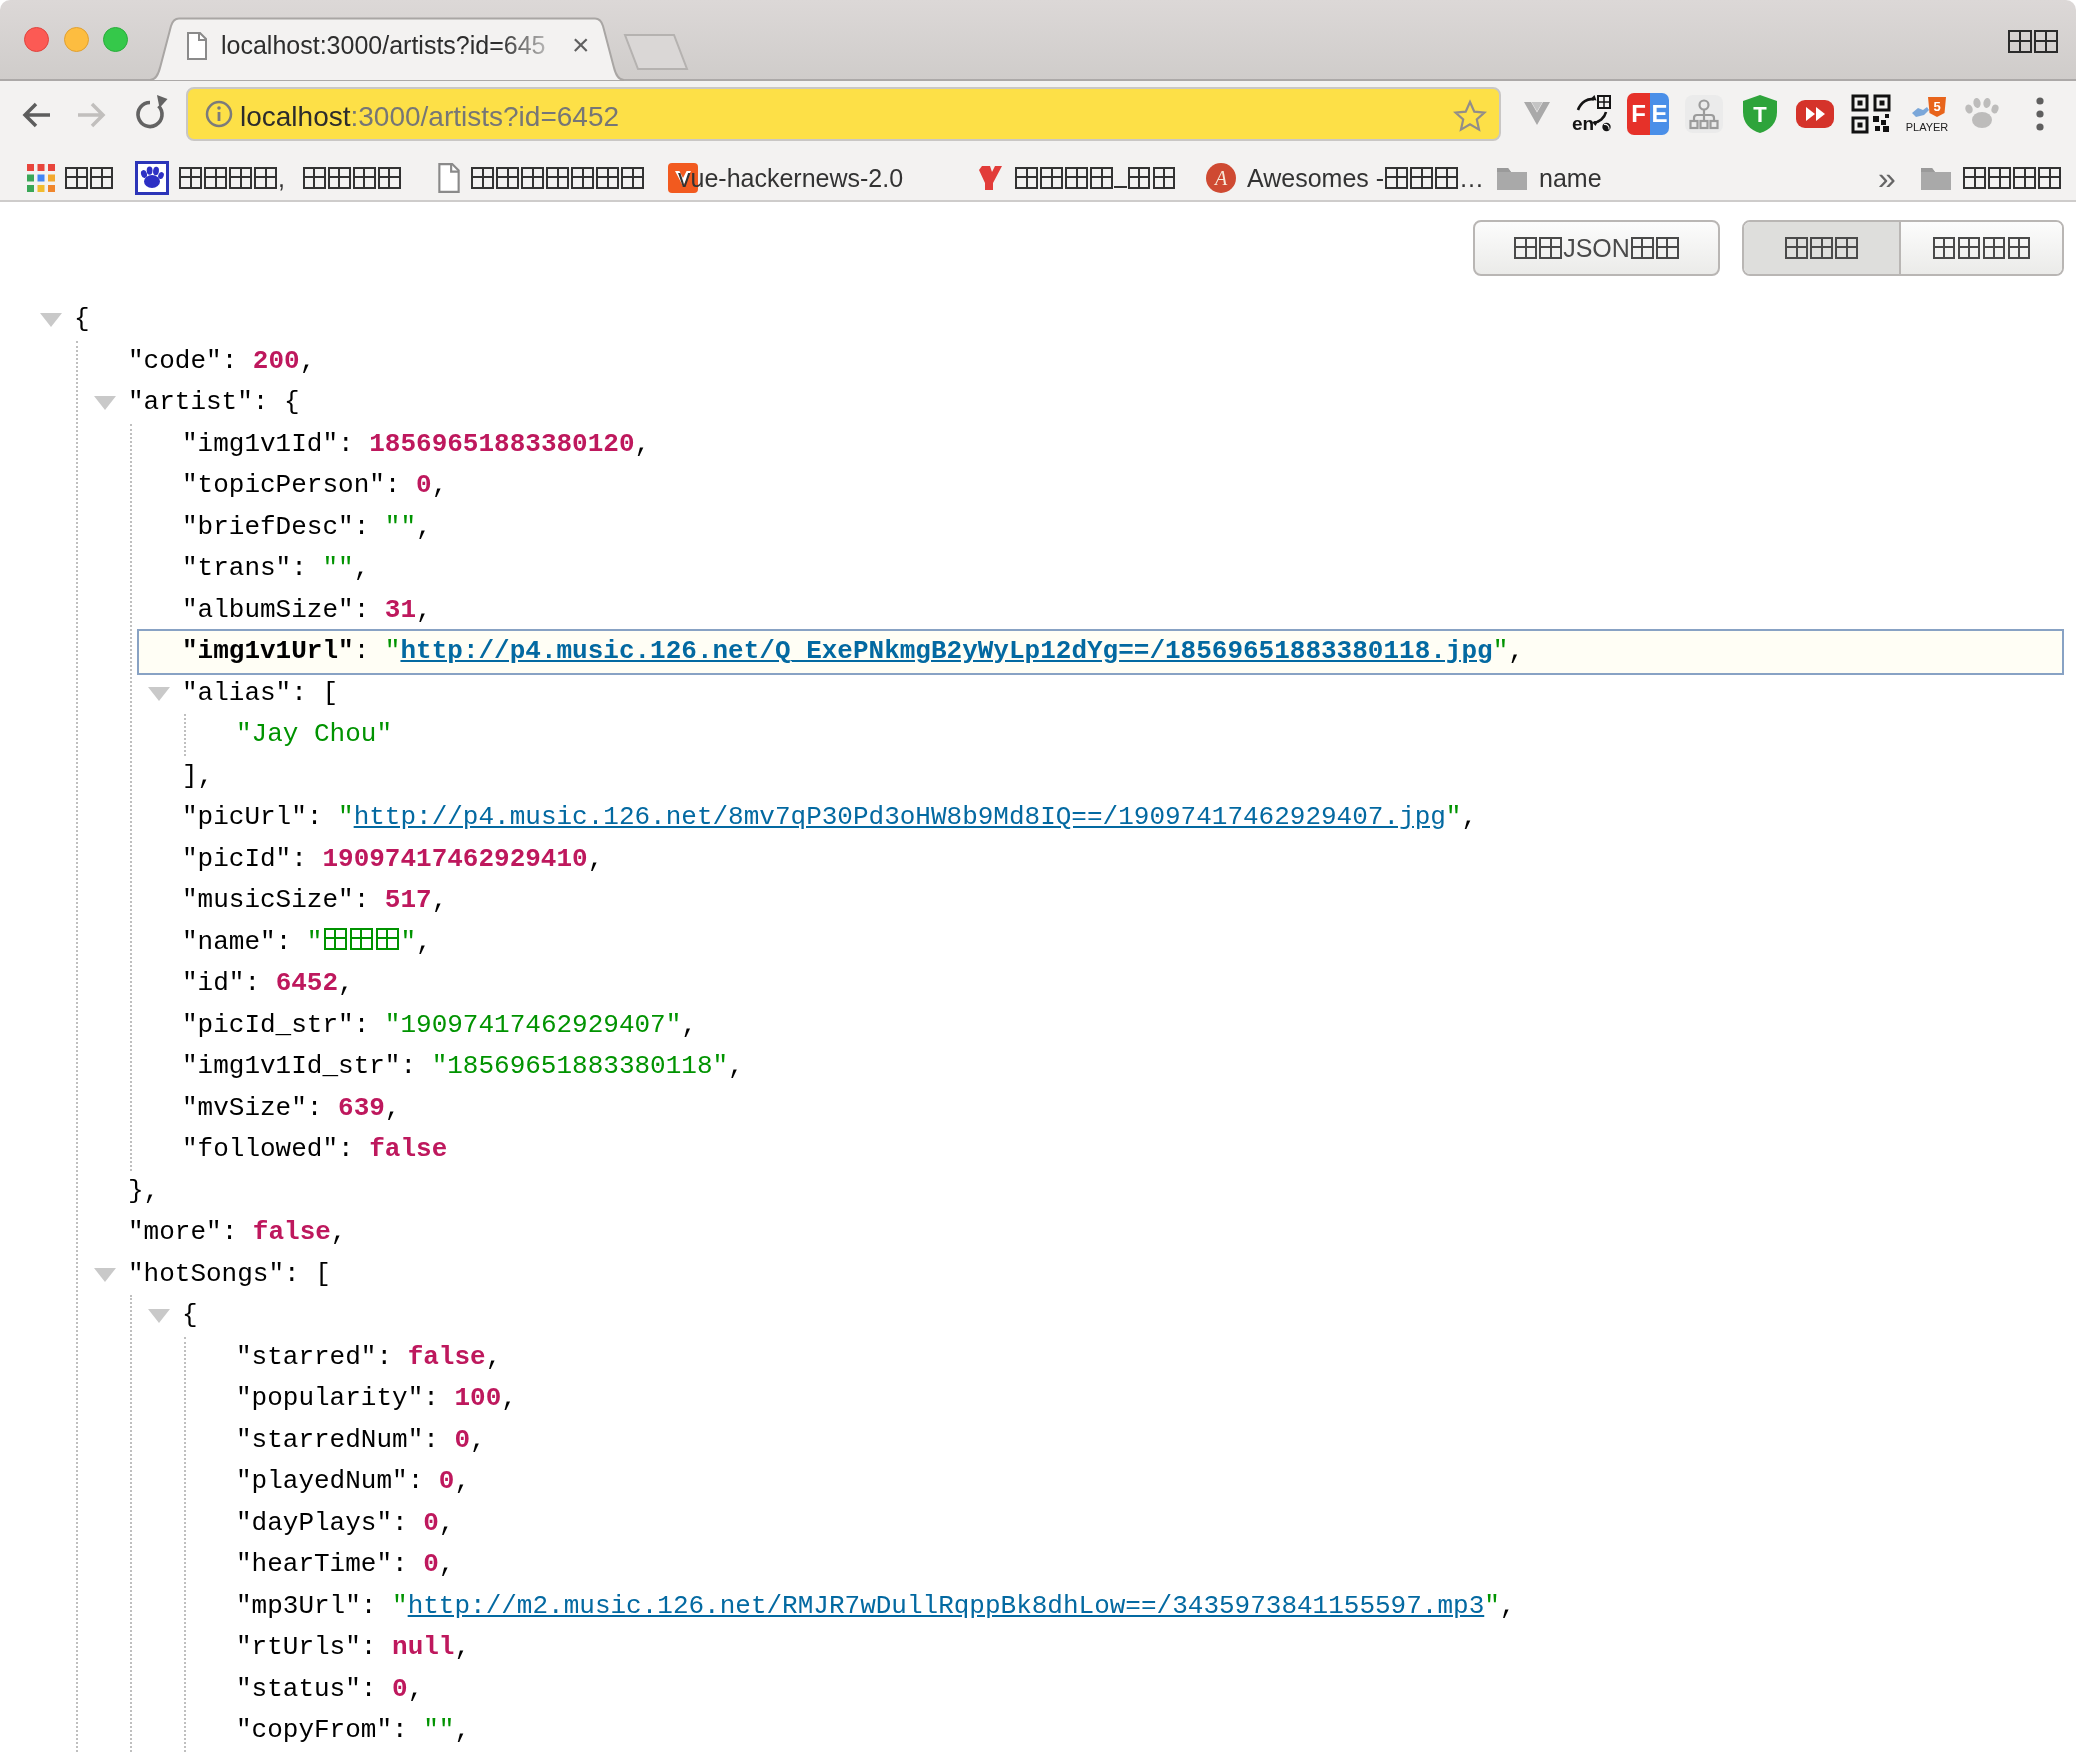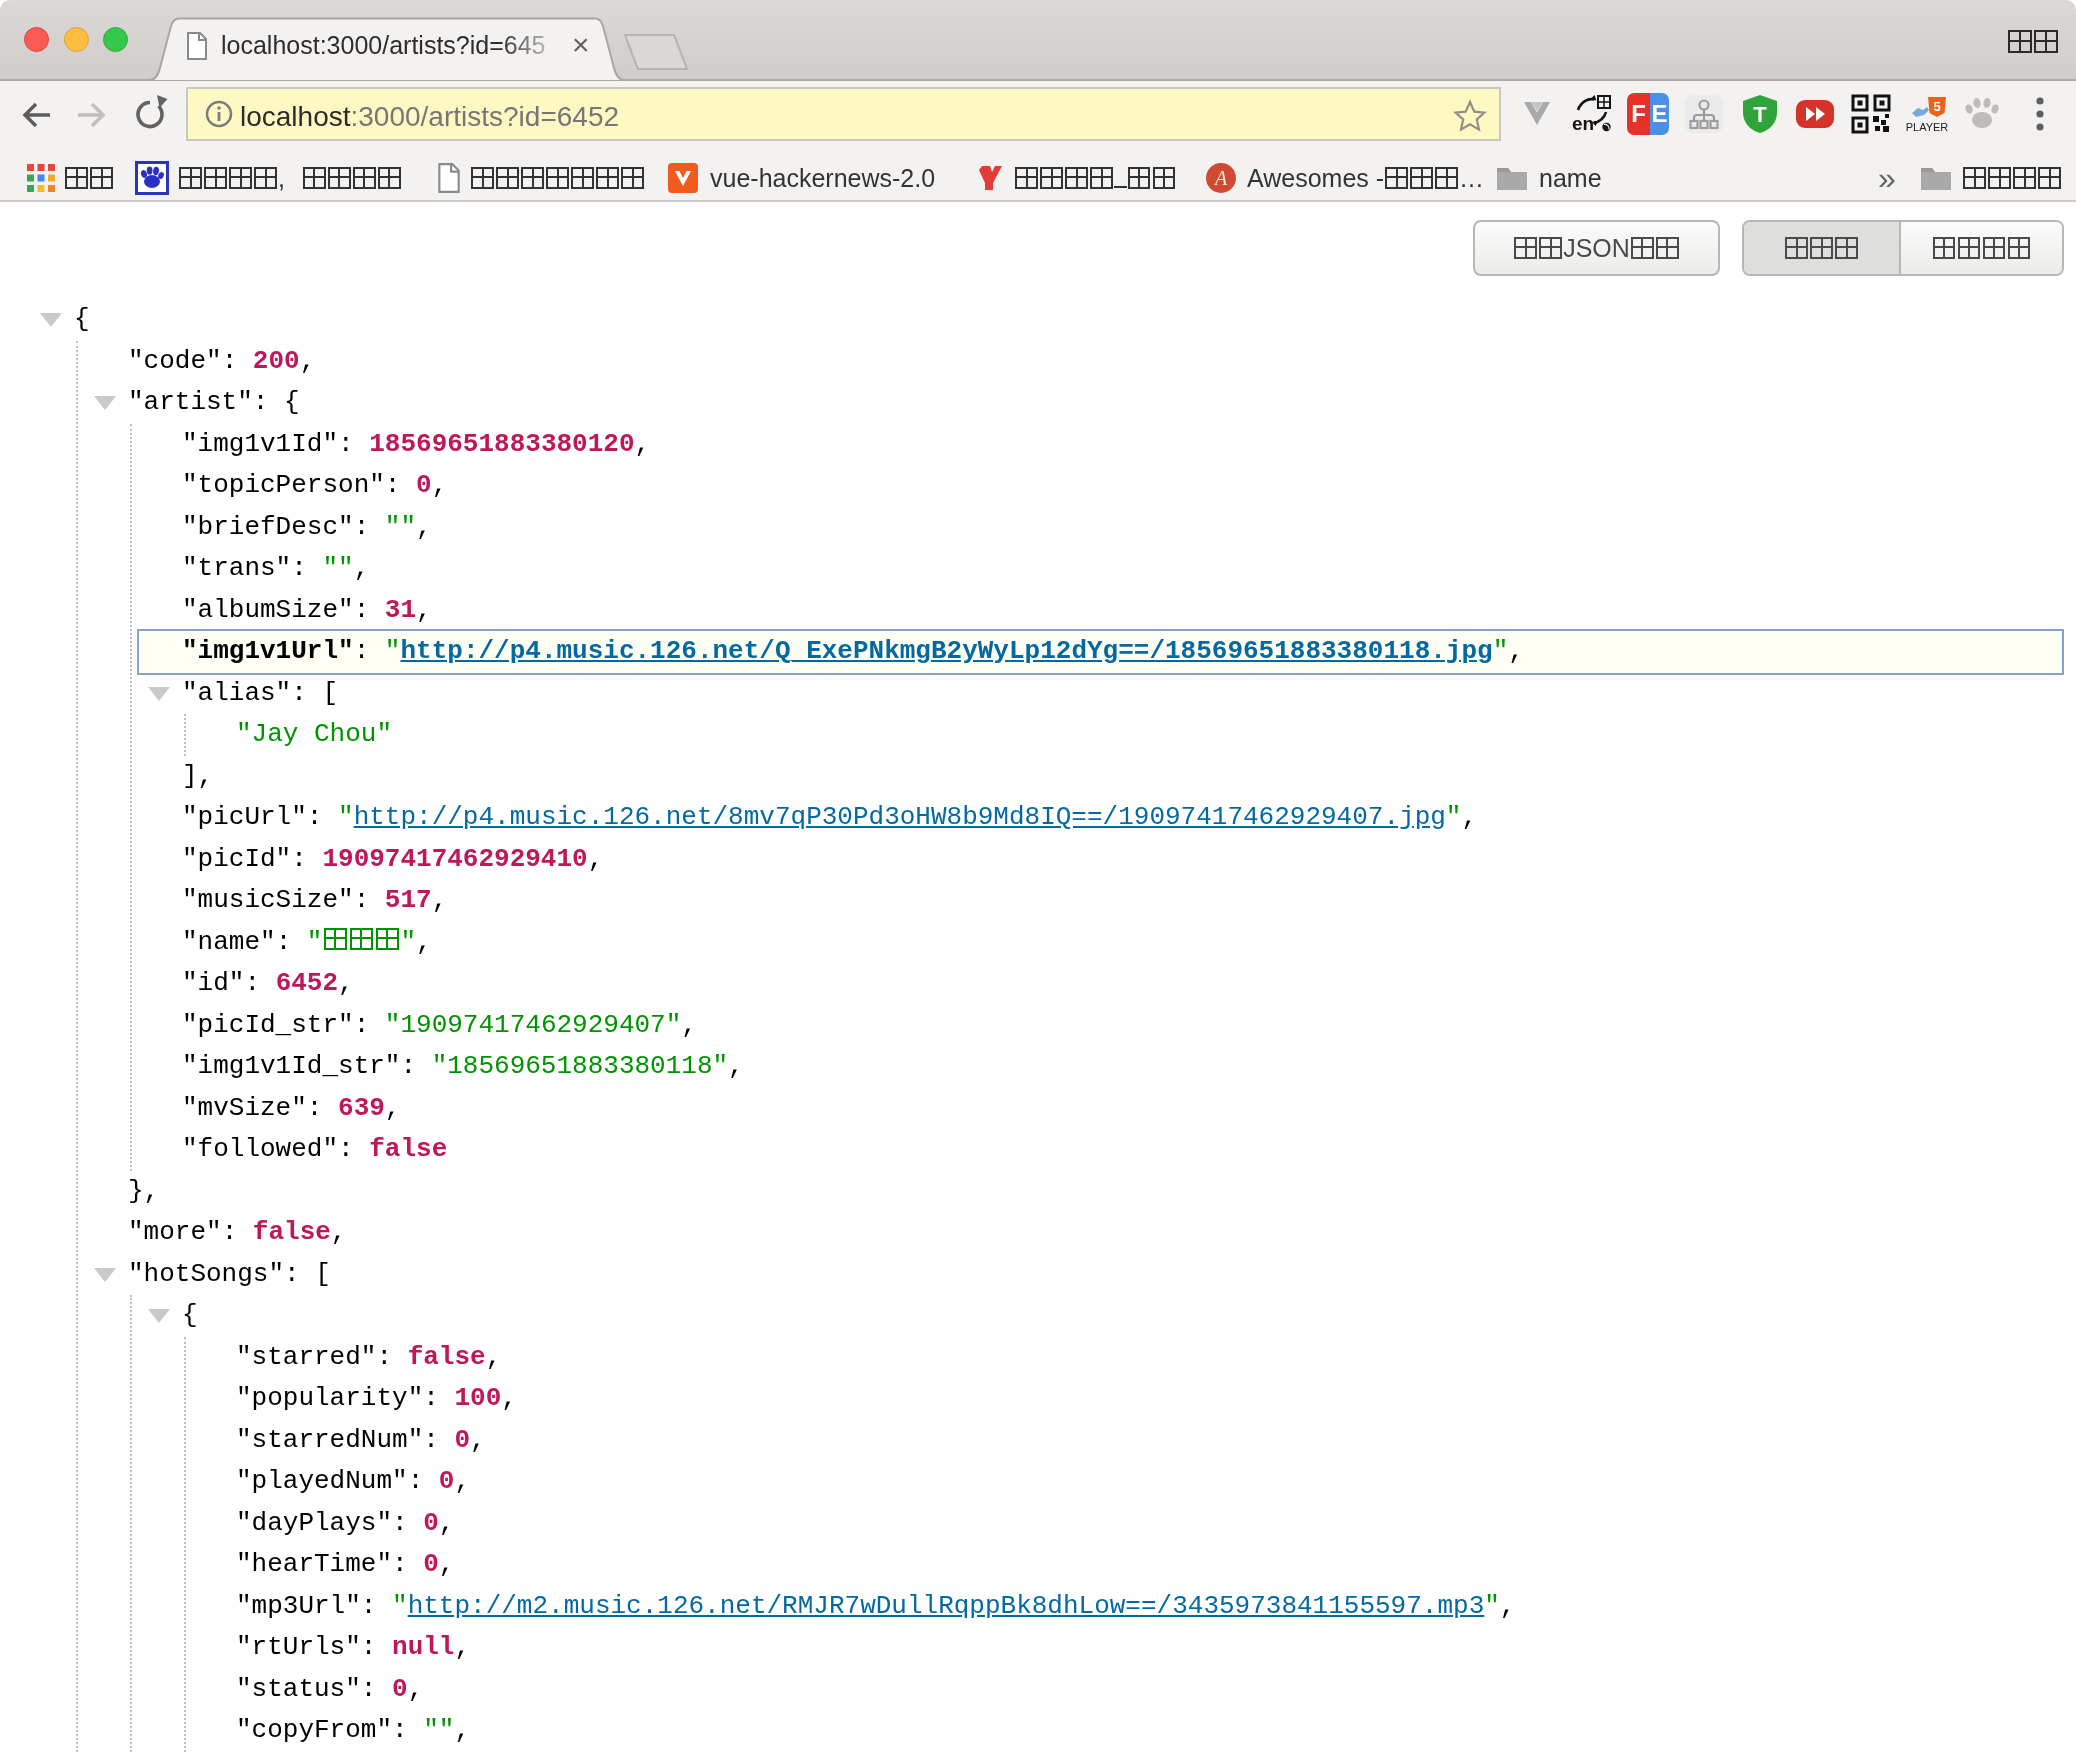--- a/index.html
+++ b/index.html
@@ -17,21 +17,21 @@
 .favicon { position:absolute; left:186px; top:32px; }
 .tabtitle { position:absolute; left:221px; top:31px; width:356px; height:34px; overflow:hidden; font-size:25px; color:#2d2d2d; white-space:nowrap; }
 .tabfade { position:absolute; left:500px; top:31px; width:77px; height:34px; background:linear-gradient(90deg, rgba(243,242,241,0), #f3f2f1 85%); }
 .tabx { position:absolute; left:572px; top:28px; font-size:30px; color:#606060; }
 .newtab { position:absolute; left:618px; top:33px; }
 .profile { position:absolute; left:2007px; top:27px; font-size:26px; color:#2b2b2b; }
 
 
 .toolbar { position:relative; width:100%; height:71px; background:#f3f2f1; }
 .navic { position:absolute; top:2px; }
-.urlbar { position:absolute; left:186px; top:6px; width:1315px; height:54px; background:#fef9c3; border:2px solid #c9c7c5; border-radius:0; }
+.urlbar { position:absolute; left:186px; top:6px; width:1315px; height:54px; background:#fde047; border:2px solid #c9c7c5; border-radius:8px; }
 .urlinfo { position:absolute; left:16px; top:10px; }
 .urltext { position:absolute; left:52px; top:12px; font-size:28px; color:#2c2c2c; white-space:nowrap; }
 .urltext .gray { color:#767676; }
 .urlstar { position:absolute; right:12px; top:10px; }
 .ext { position:absolute; top:12px; width:42px; height:42px; }
 
 
 .bookbar { position:relative; width:100%; height:50px; background:#f3f2f1; border-bottom:2px solid #cecccb; }
 .bm { position:absolute; top:8px; height:36px; display:flex; align-items:center; font-size:25px; color:#333; white-space:nowrap; }
 
@@ -237,21 +237,21 @@
       <span class="cj"></span>
       <span class="cj"></span>
     </div>
 
   <div class="bm" style="left:668px">
     <svg width="30" height="30" viewBox="0 0 30 30">
         <rect x="0" y="0" width="30" height="30" rx="4" fill="#f25a1f"></rect>
         <path d="M7,8 L15,23 L23,8 L18.6,8 L15,15 L11.4,8 Z" fill="#fff"></path>
       </svg>
   </div>
-  <div class="bm" style="left:710px">vue-hackernews-2.0</div>
+  <div class="bm" style="left:678px">vue-hackernews-2.0</div>
 
   <div class="bm" style="left:976px">
     <svg width="30" height="30" viewBox="0 0 30 30">
         <path d="M6,3 L14,3 L16,9 L19,3 L26,3 L17,20 L17,27 L9,27 L9,20 L3,7 L6,3 Z" fill="#e23c39"></path>
       </svg>
   </div>
   <div class="bm" style="left:1014px">
       <span class="cj"></span>
       <span class="cj"></span>
       <span class="cj"></span>

